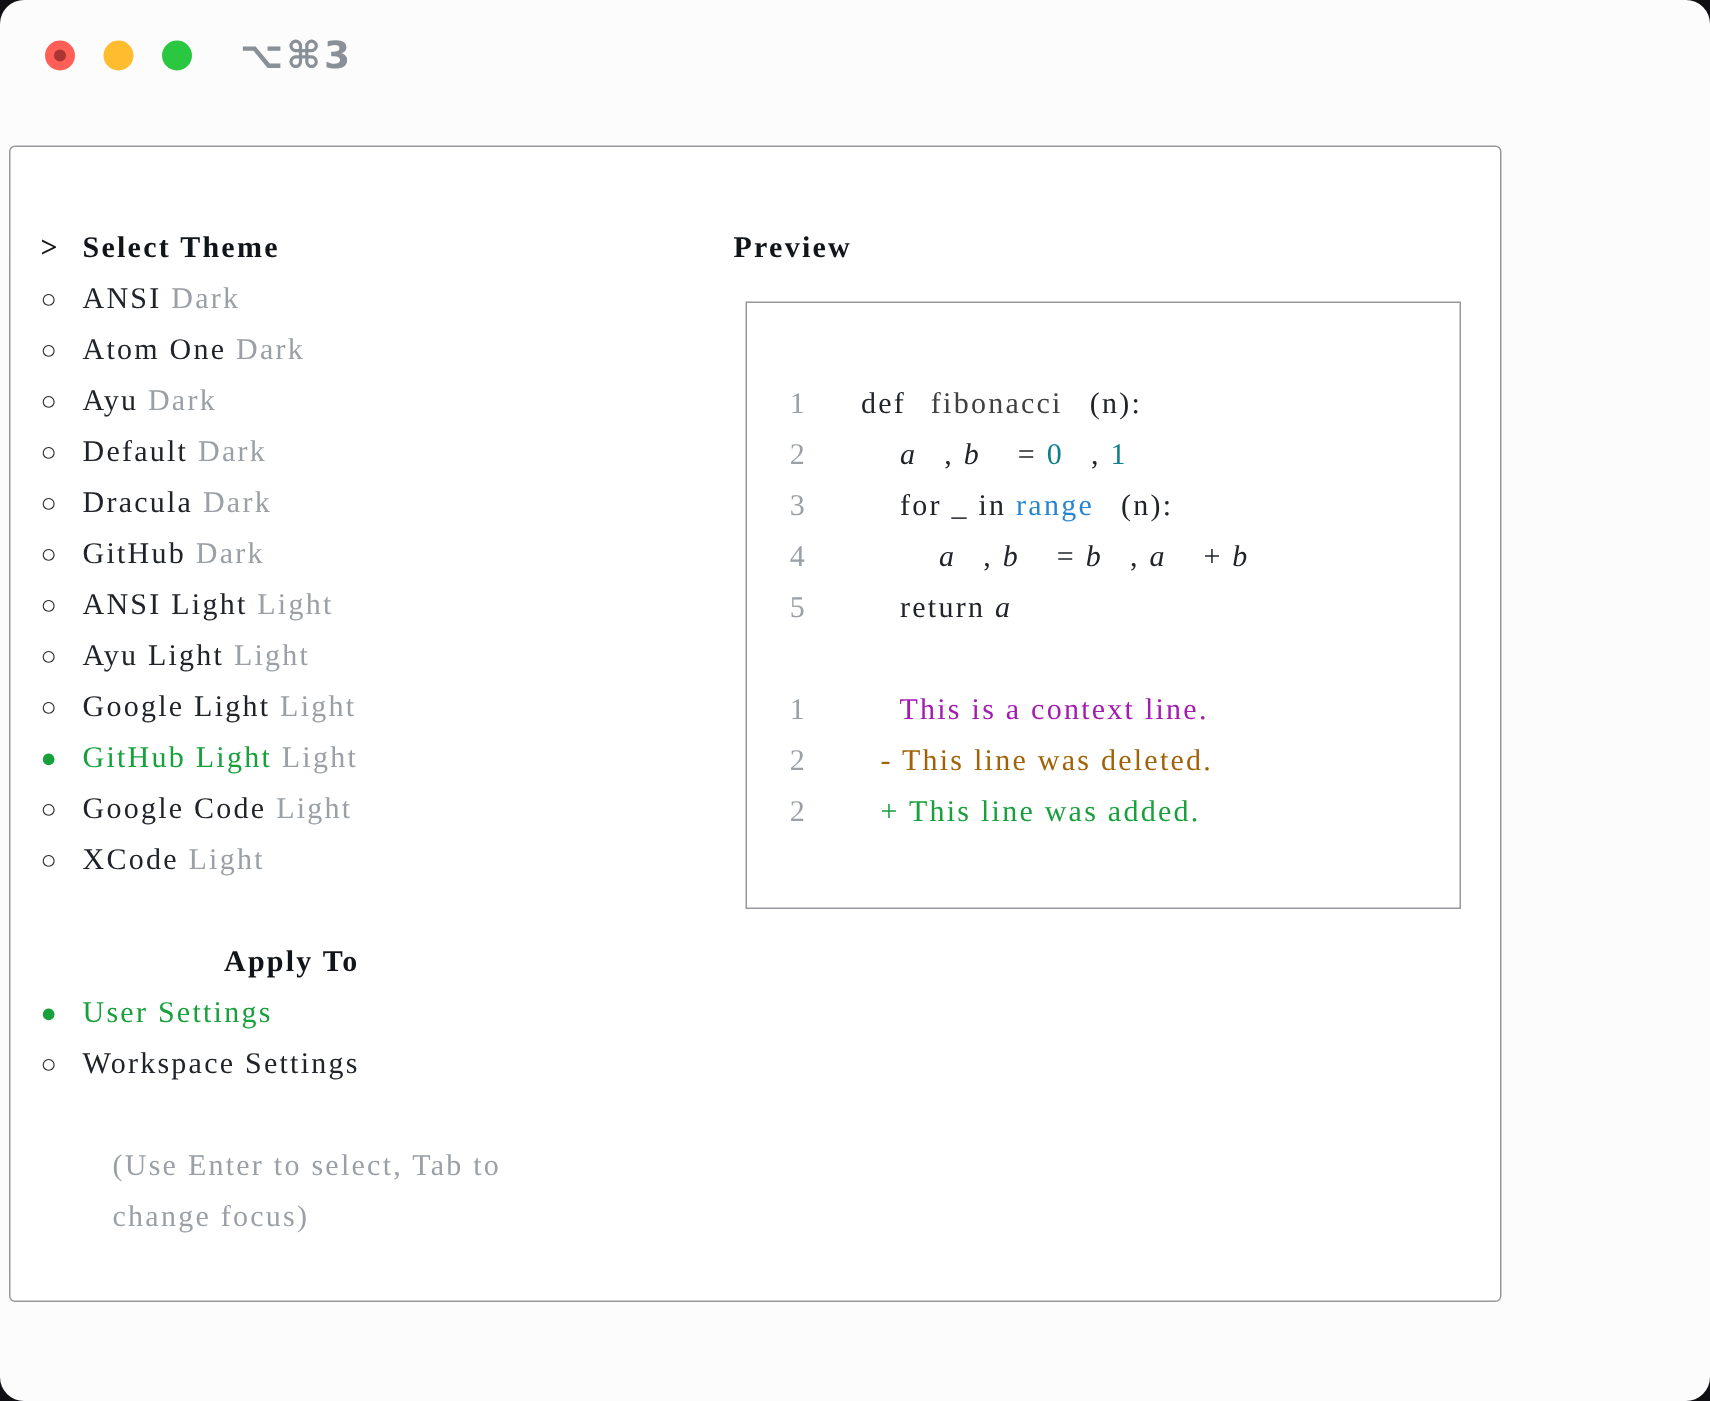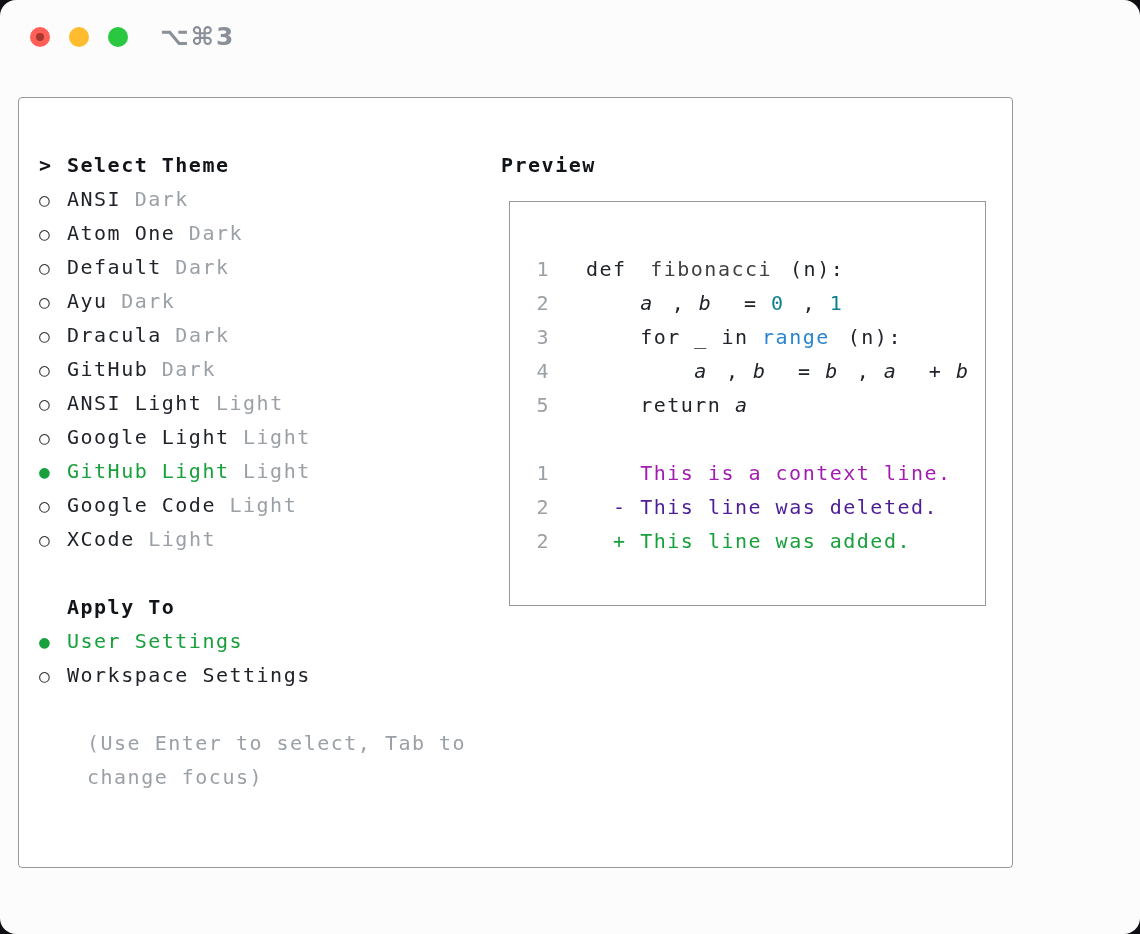--- a/index.html
+++ b/index.html
@@ -48,43 +48,44 @@
     top: 22px;
     font-size: 25px;
     font-weight: bold;
     letter-spacing: 2px;
     color: #8a9097;
     font-family: "DejaVu Sans", sans-serif;
   }
   
   .panel {
     position: absolute;
-    left: 18px; top: 97px;
+    left: 6px; top: 97px;
     width: 995px; height: 771px;
     border: 1.5px solid #96989d;
     border-radius: 4px;
     background: #ffffff;
     box-sizing: border-box;
     font-size: 20px;
     line-height: 34px;
     letter-spacing: 1.5px;
+    font-family: Liberation Serif, serif;
   }
   .left-col {
     position: absolute;
     left: 20px; top: 50px;
   }
   .row { height: 34px; white-space: pre; }
   .spacer { height: 34px; }
   .header { font-weight: bold; color: #111418; }
   .prefix, .radio { display: inline-block; width: 28px; }
   .radio { font-size: 18px; color: #2b3036; }
   .tname { color: #20242a; }
   .tvariant { color: #9aa0a6; }
   .selected .tname, .selected .radio { color: #18a03c; }
-  .indent { padding-left: 28px; }
+  .indent { padding-left: 28px; text-align: center; }
   .hint { color: #9aa0a6; margin-left: 48px; }
   
   .preview-title {
     position: absolute;
     left: 482px; top: 50px;
     height: 34px;
     font-weight: bold;
     color: #111418;
   }
   .preview-box {
@@ -98,21 +99,21 @@
   .code { padding: 50px 0 0 20px; }
   .cline { display: flex; min-height: 34px; }
   .lnum { width: 20px; text-align: right; margin-right: 18px; color: #9aa0a6; flex: none; }
   .ltext { white-space: pre; }
   .tok.plain { color: #20242a; margin-left: 18px; }
   .tok.func  { color: #404040; margin-left: 10px; }
   .tok.num   { color: #0b7f8c; }
   .tok.call  { color: #2a85d0; }
   .tok.var   { font-style: italic; color: #20242a; }
   .tok.ctx   { color: #a21caf; }
-  .tok.del   { color: #4c1d95; margin-top: 32px; }
+  .tok.del   { color: #a16207; margin-top: 32px; }
   .tok.add   { color: #18a03c; }
 </style>
 </head>
 <body>
 
 <div class="window">
 
   <div class="titlebar">
     <span class="light red"></span>
     <span class="light yellow"></span>
@@ -121,25 +122,26 @@
   <div class="shortcut">⌥⌘3</div>
 
   <div class="panel">
 
     <div class="left-col">
       <div class="row header"><span class="prefix">&gt;</span><span>Select Theme</span></div>
 
       <div>
           <div class="row theme-item"><span class="radio">○</span><span class="tname">ANSI</span><span class="tvariant"> Dark</span></div>
           <div class="row theme-item"><span class="radio">○</span><span class="tname">Atom One</span><span class="tvariant"> Dark</span></div>
+          <div class="row theme-item"><span class="radio">○</span><span class="tname">Ayu</span><span class="tvariant"> Dark</span></div>
           <div class="row theme-item"><span class="radio">○</span><span class="tname">Default</span><span class="tvariant"> Dark</span></div>
-          <div class="row theme-item"><span class="radio">○</span><span class="tname">Ayu</span><span class="tvariant"> Dark</span></div>
           <div class="row theme-item"><span class="radio">○</span><span class="tname">Dracula</span><span class="tvariant"> Dark</span></div>
           <div class="row theme-item"><span class="radio">○</span><span class="tname">GitHub</span><span class="tvariant"> Dark</span></div>
           <div class="row theme-item"><span class="radio">○</span><span class="tname">ANSI Light</span><span class="tvariant"> Light</span></div>
+          <div class="row theme-item"><span class="radio">○</span><span class="tname">Ayu Light</span><span class="tvariant"> Light</span></div>
           <div class="row theme-item"><span class="radio">○</span><span class="tname">Google Light</span><span class="tvariant"> Light</span></div>
           <div class="row theme-item selected"><span class="radio">●</span><span class="tname">GitHub Light</span><span class="tvariant"> Light</span></div>
           <div class="row theme-item"><span class="radio">○</span><span class="tname">Google Code</span><span class="tvariant"> Light</span></div>
           <div class="row theme-item"><span class="radio">○</span><span class="tname">XCode</span><span class="tvariant"> Light</span></div>
         </div>
 
       <div class="spacer"></div>
 
       <div class="row header indent">Apply To</div>
 

